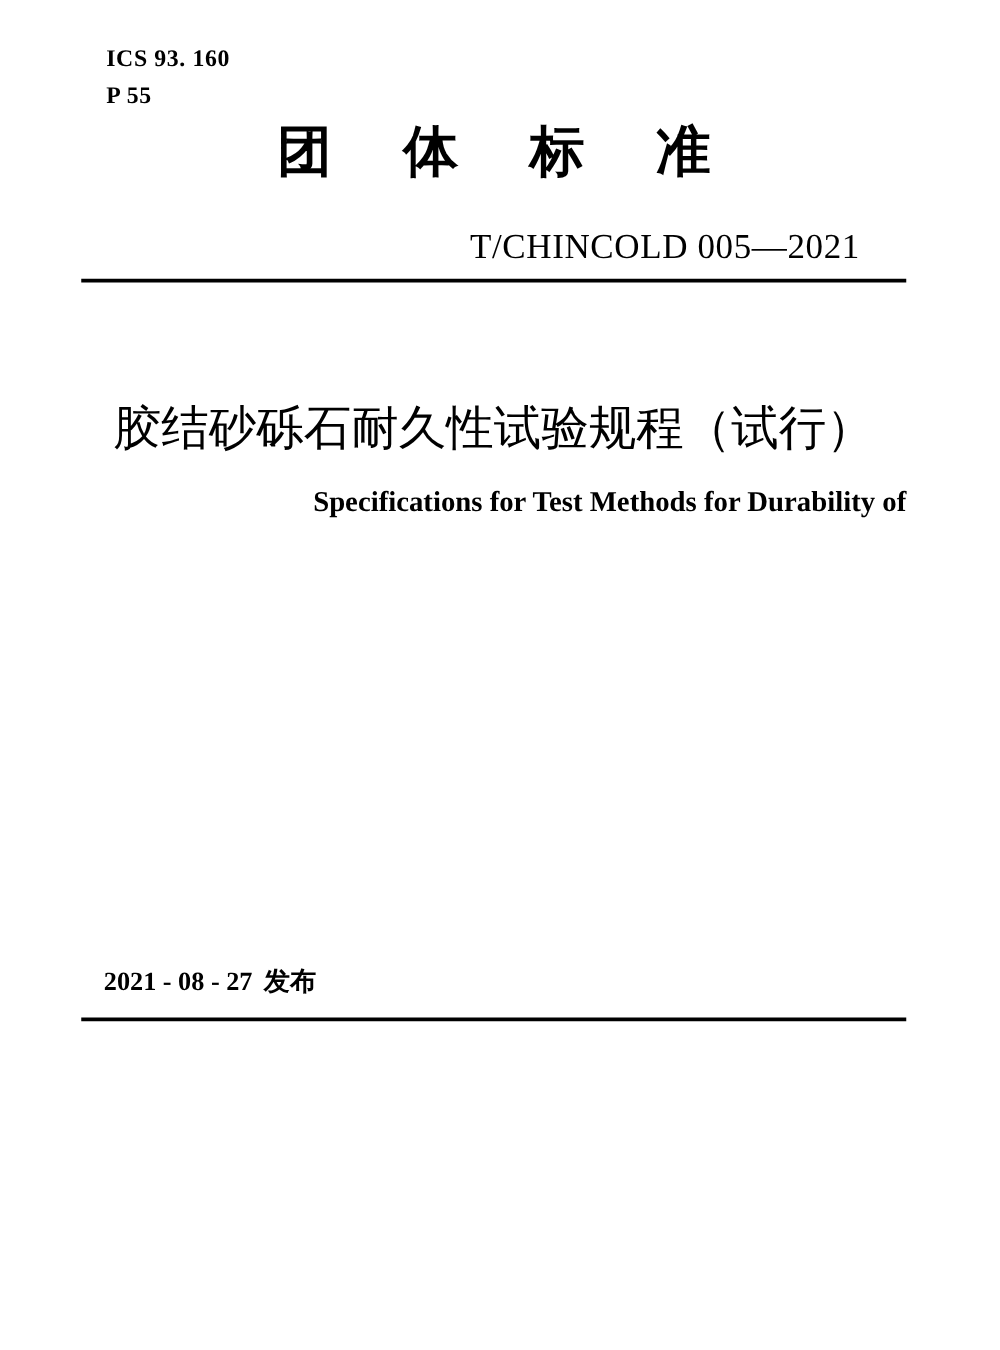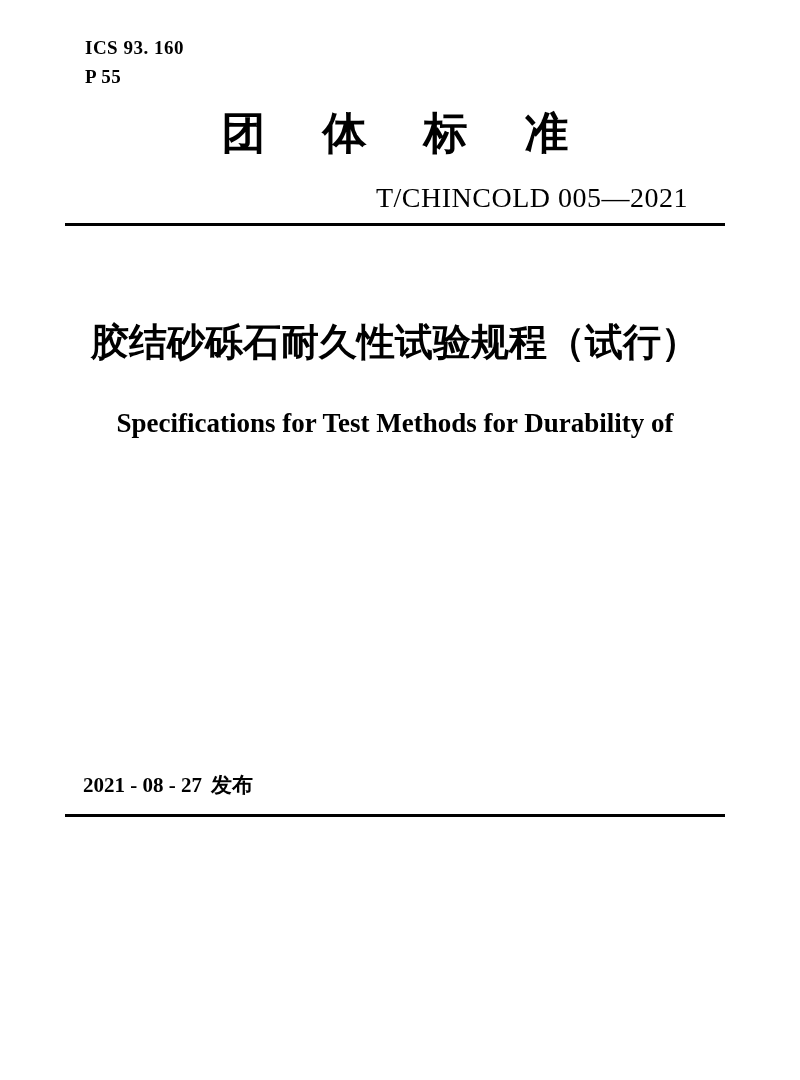--- a/index.html
+++ b/index.html
@@ -27,21 +27,21 @@
     font-size: 19px;
     font-weight: bold;
     line-height: 29px;
     letter-spacing: 0.5px;
   }
 
   
   .standard-type {
     position: absolute;
     left: 65px;
-    top: 104px;
+    top: 92px;
     width: 660px;
     box-sizing: border-box;
     text-align: center;
     font-size: 44px;
     font-weight: bold;
     letter-spacing: 57px;
     padding-left: 57px; 
     white-space: nowrap;
   }
 
@@ -66,32 +66,32 @@
   .rule-bottom { top: 814px; }
 
   
   .doc-title-zh {
     position: absolute;
     left: 65px;
     top: 317px;
     width: 660px;
     text-align: center;
     font-size: 38px;
-    font-weight: bold;
+    font-weight: normal;
     white-space: nowrap;
   }
 
   
   .doc-title-en {
     position: absolute;
     left: 65px;
-    top: 408px;
+    top: 386px;
     width: 660px;
-    text-align: center;
-    font-size: 27px;
+    text-align: right;
+    font-size: 23px;
     font-weight: bold;
     line-height: 31px;
   }
 
   
   .dates-row {
     position: absolute;
     left: 65px;
     top: 770px;
     width: 660px;

